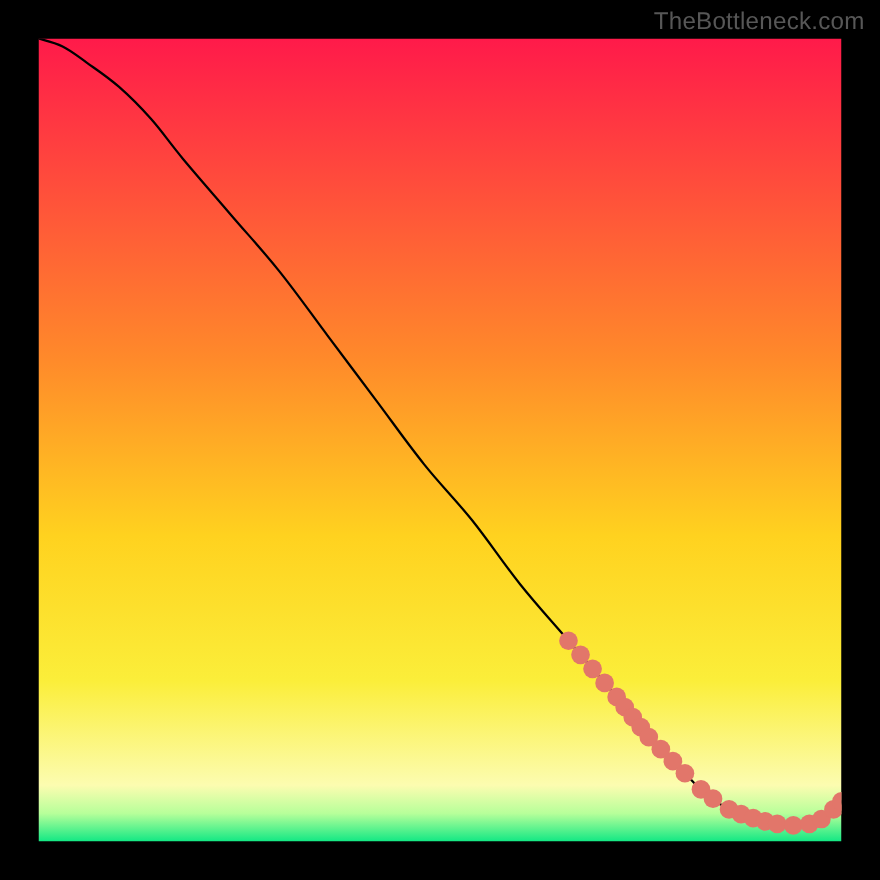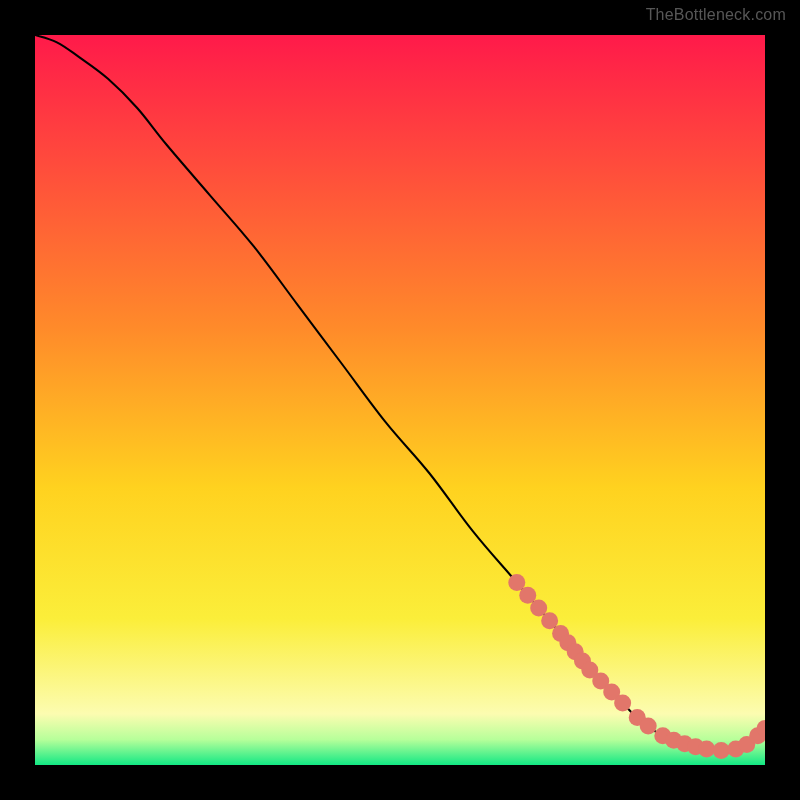--- a/index.html
+++ b/index.html
@@ -8,21 +8,21 @@
     position: relative;
     width: 800px;
     height: 800px;
     background: #000;
   }
   .watermark {
     position: absolute;
     top: 6px;
     right: 14px;
     font-family: Arial, Helvetica, sans-serif;
-    font-size: 16px;
+    font-size: 22px;
     color: #575757;
     letter-spacing: 0.2px;
     font-weight: 400;
   }
   .plot-area {
     position: absolute;
     left: 35px;
     top: 35px;
     width: 730px;
     height: 730px;

